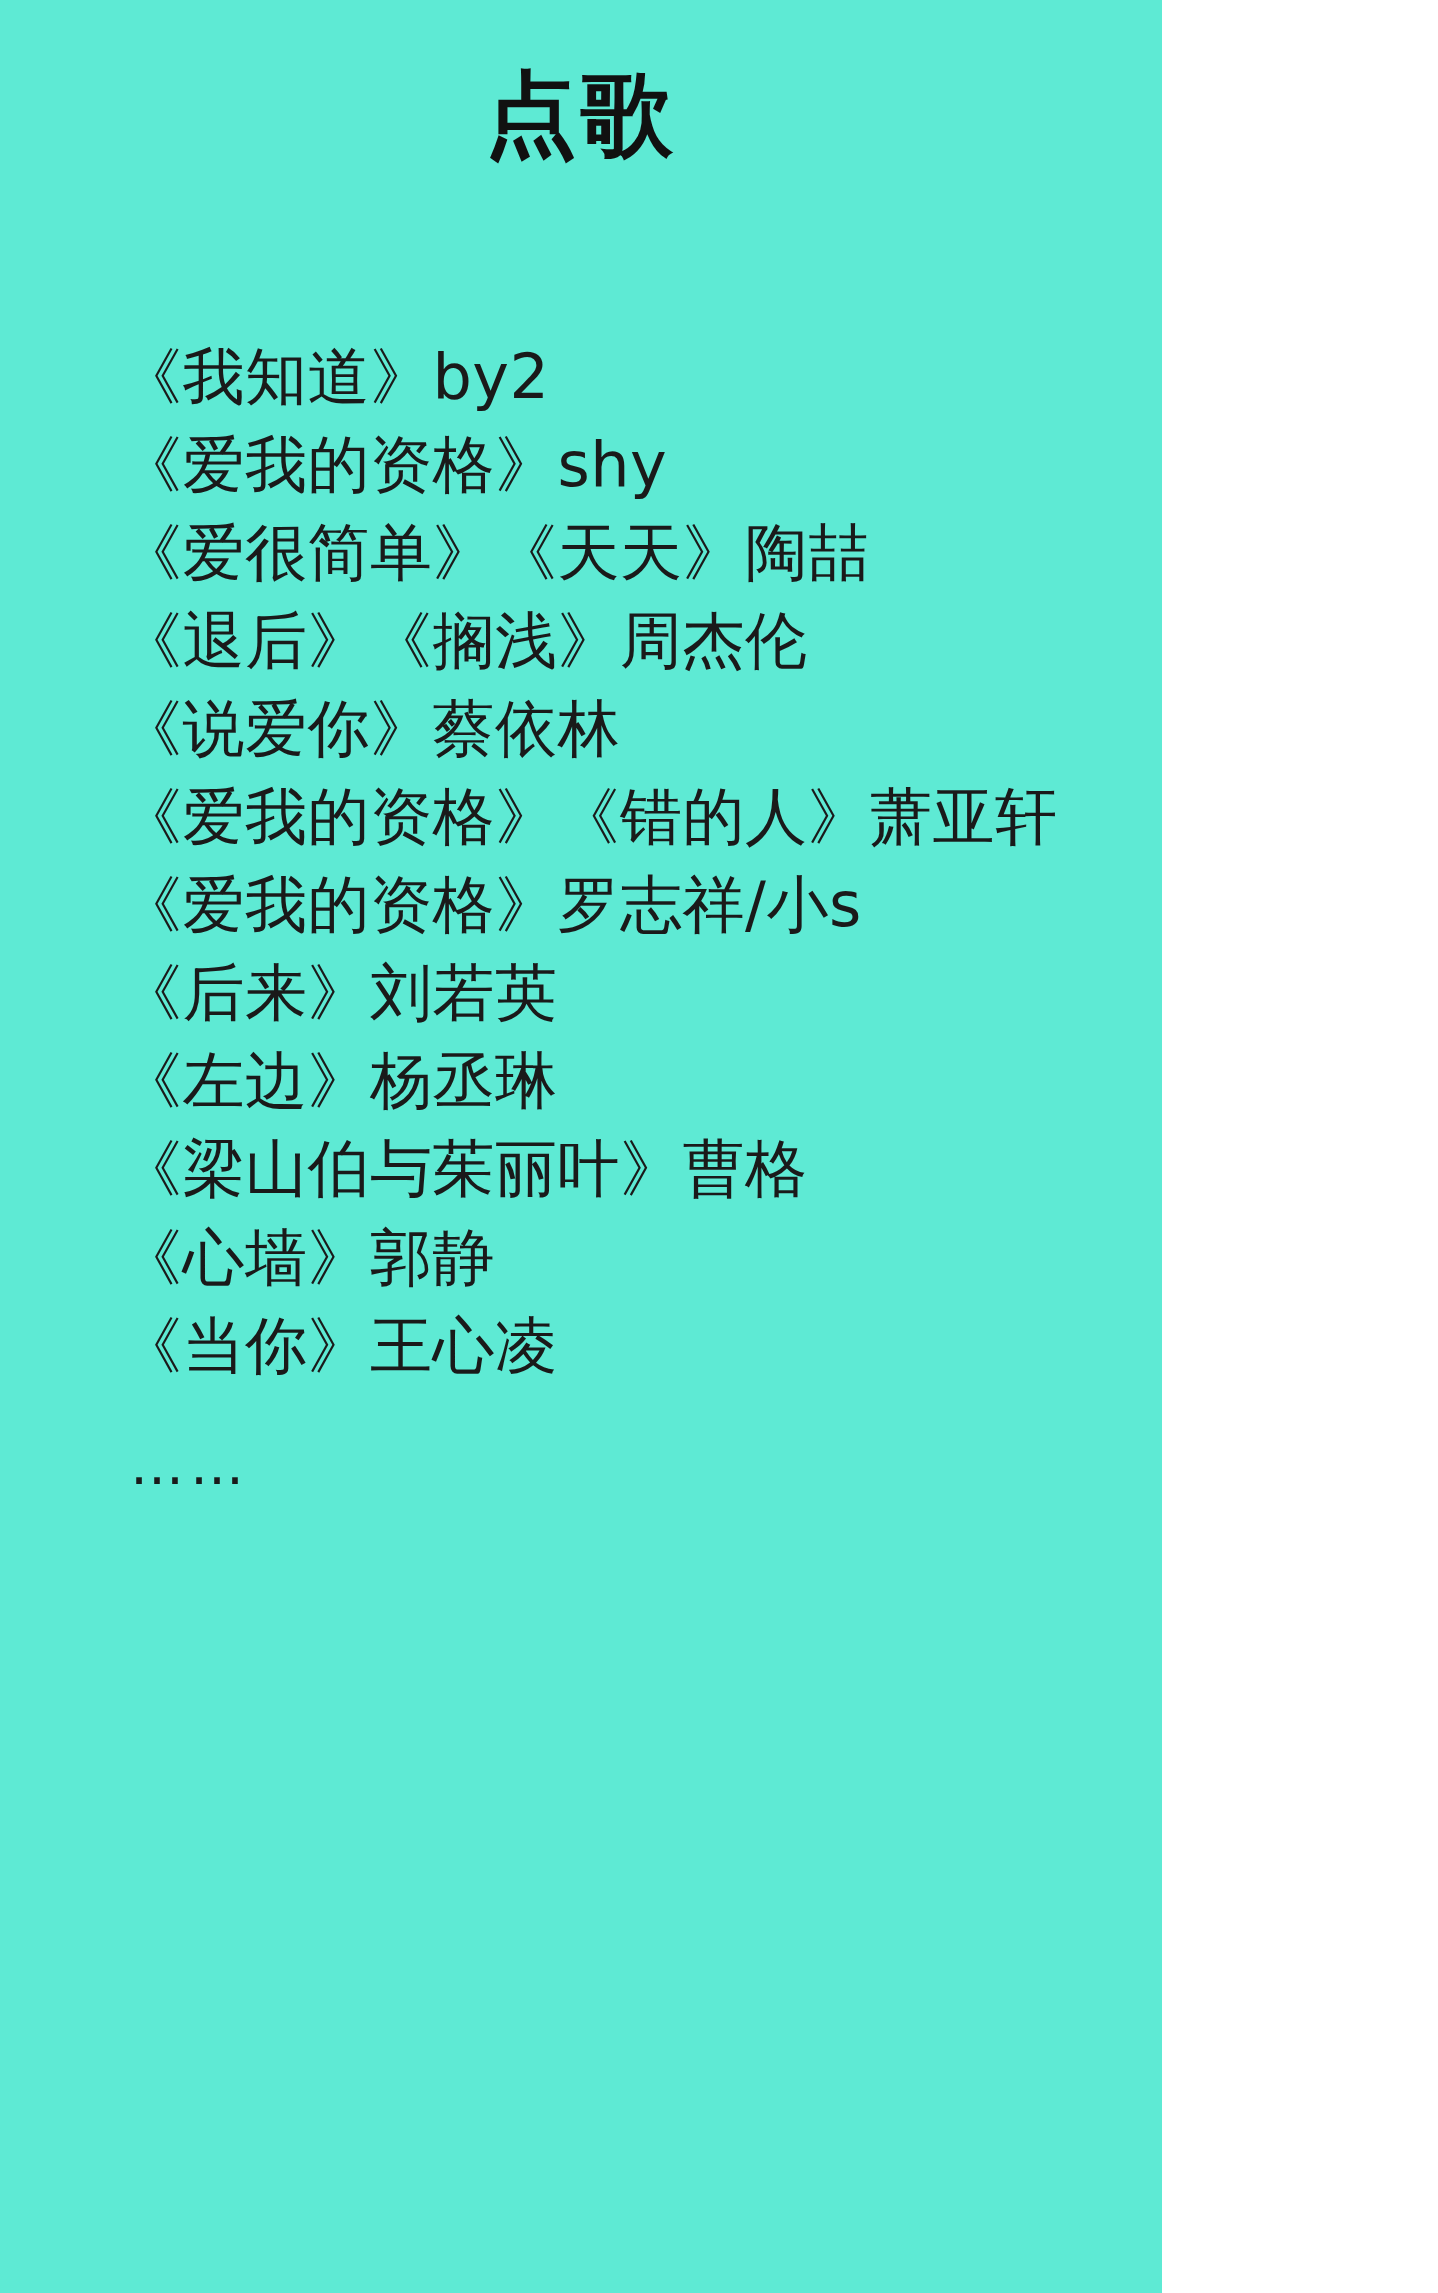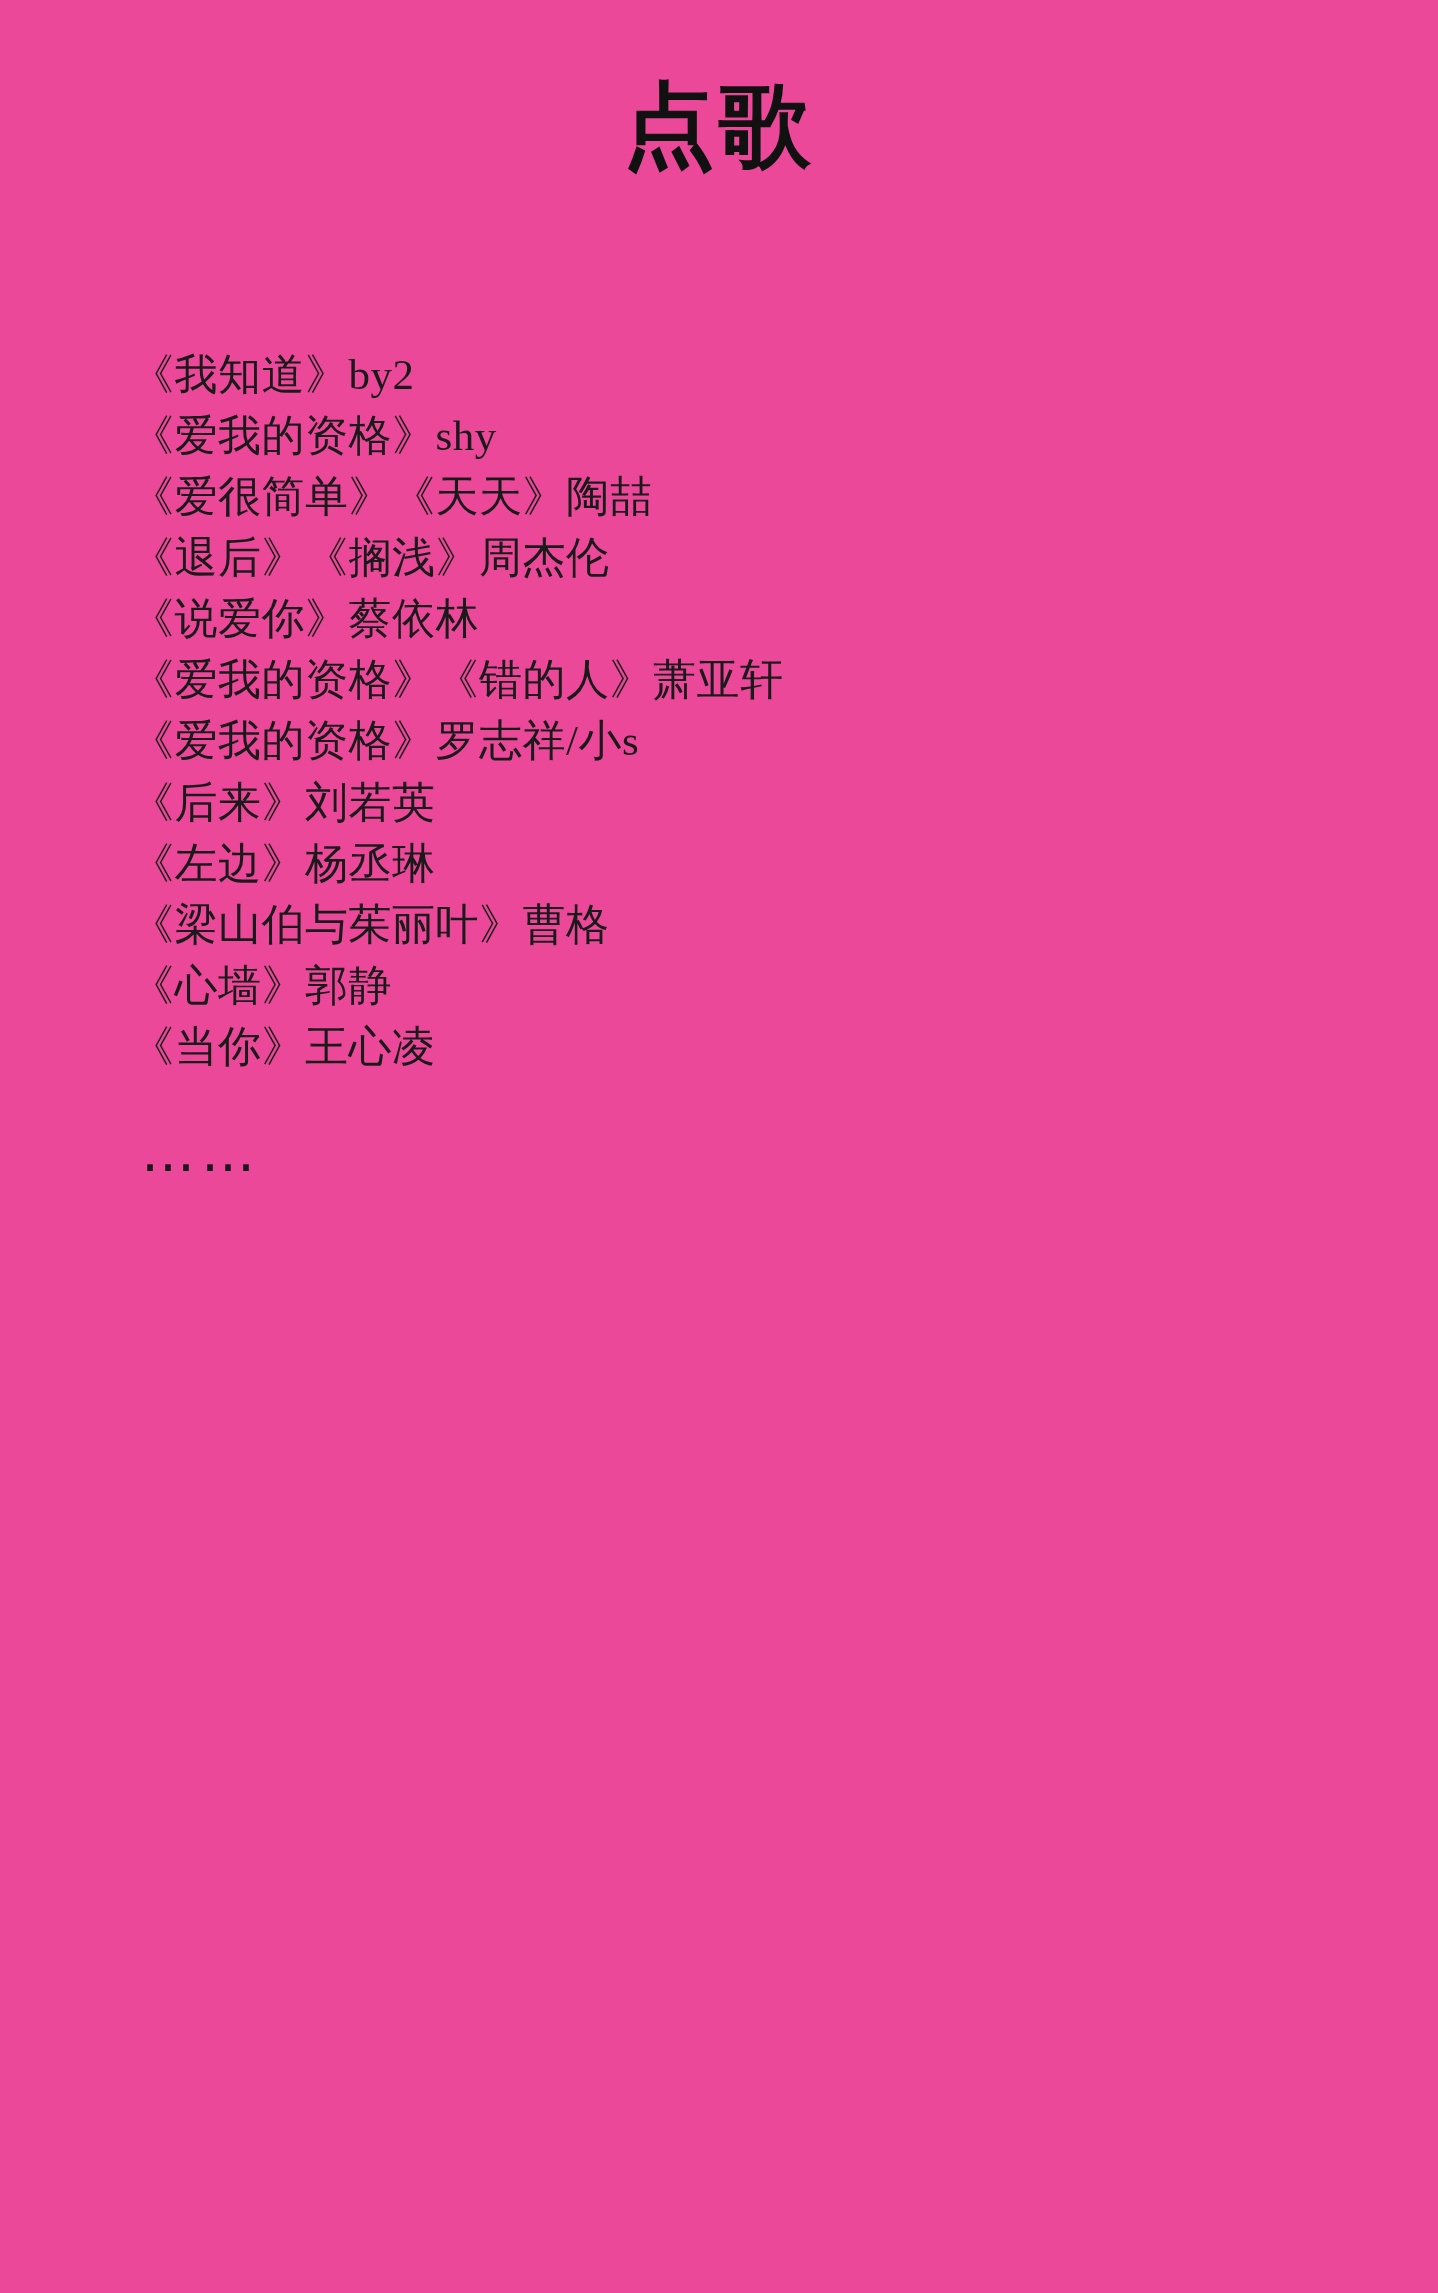--- a/index.html
+++ b/index.html
@@ -8,50 +8,49 @@
     background: #ffffff;
   }
   body {
     width: 1438px;
     min-height: 2293px;
     font-family: "DejaVu Sans", "Liberation Sans", sans-serif;
     color: #1a1a1a;
     -webkit-font-smoothing: antialiased;
   }
   .page {
-    width: 1438px;
+    width: 1162px;
     min-height: 2293px;
     box-sizing: border-box;
-    padding: 13px;
+    padding: 2px;
     position: relative;
-    background: #ec4899;
+    background: #5eead4;
   }
   .title {
     text-align: center;
     font-size: 92px;
     font-weight: 700;
     letter-spacing: 4px;
     line-height: 1.1;
     margin: 0;
     padding-top: 62px;
     color: #111111;
   }
   .song-list {
     list-style: none;
     margin: 0;
     padding: 168px 0 0 118px;
   }
   .song-list li {
-    font-size: 43px;
+    font-size: 62px;
     line-height: 1.42;
     font-weight: 400;
     color: #1a1a1a;
     white-space: nowrap;
     letter-spacing: 0.5px;
-    font-family: Liberation Serif, serif;
   }
   .ellipsis-row {
     padding: 44px 0 0 128px;
     font-size: 54px;
     letter-spacing: 6px;
     color: #1a1a1a;
   }
 </style>
 </head>
 <body>

